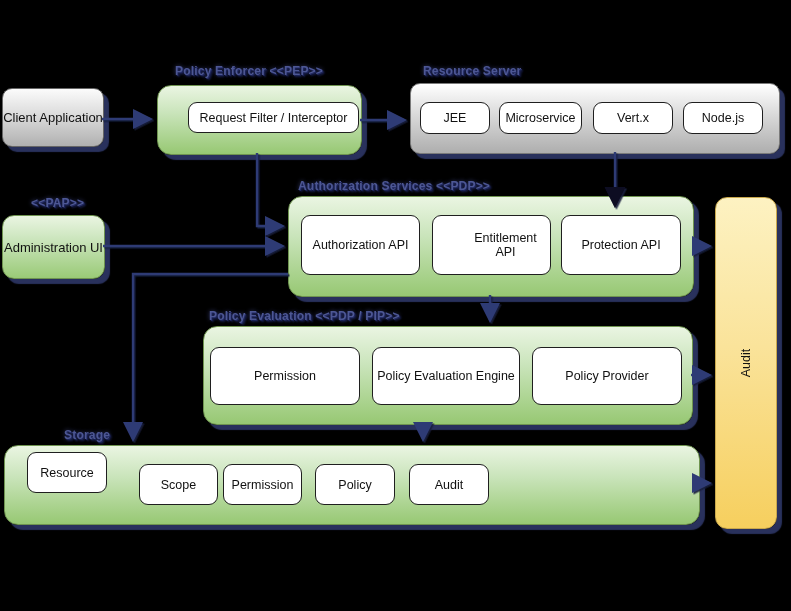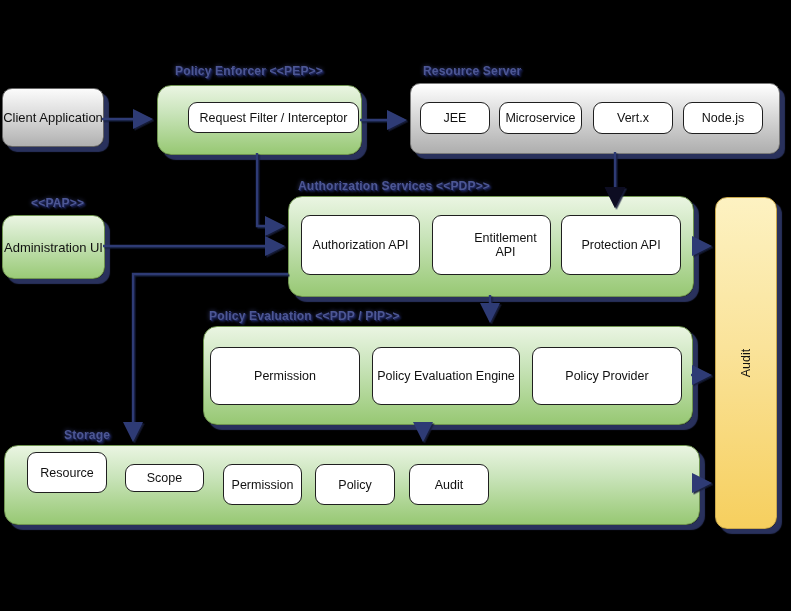--- a/index.html
+++ b/index.html
@@ -81,21 +81,21 @@
 
   <div class="group-label" style="left:209px;top:309px;">Policy Evaluation &lt;&lt;PDP / PIP&gt;&gt;</div>
   <div class="grp" style="left:203px;top:326px;width:488px;height:97px;"></div>
   <div class="white-box" style="left:210px;top:347px;width:150px;height:58px;">Permission</div>
   <div class="white-box" style="left:372px;top:347px;width:148px;height:58px;">Policy Evaluation Engine</div>
   <div class="white-box" style="left:532px;top:347px;width:150px;height:58px;">Policy Provider</div>
 
   <div class="group-label" style="left:64px;top:428px;">Storage</div>
   <div class="grp" style="left:4px;top:445px;width:694px;height:78px;"></div>
   <div class="white-box" style="left:27px;top:452px;width:80px;height:41px;">Resource</div>
-  <div class="white-box" style="left:125px;top:464px;width:79px;height:28px;">Scope</div>
+  <div class="white-box" style="left:139px;top:464px;width:79px;height:41px;">Scope</div>
   <div class="white-box" style="left:223px;top:464px;width:79px;height:41px;">Permission</div>
   <div class="white-box" style="left:315px;top:464px;width:80px;height:41px;">Policy</div>
   <div class="white-box" style="left:409px;top:464px;width:80px;height:41px;">Audit</div>
 
   <div class="audit-col" style="left:715px;top:197px;width:60px;height:330px;">
     <span class="vtext">Audit</span>
   </div>
 
   <svg class="wires" width="791" height="611">
     <defs>

